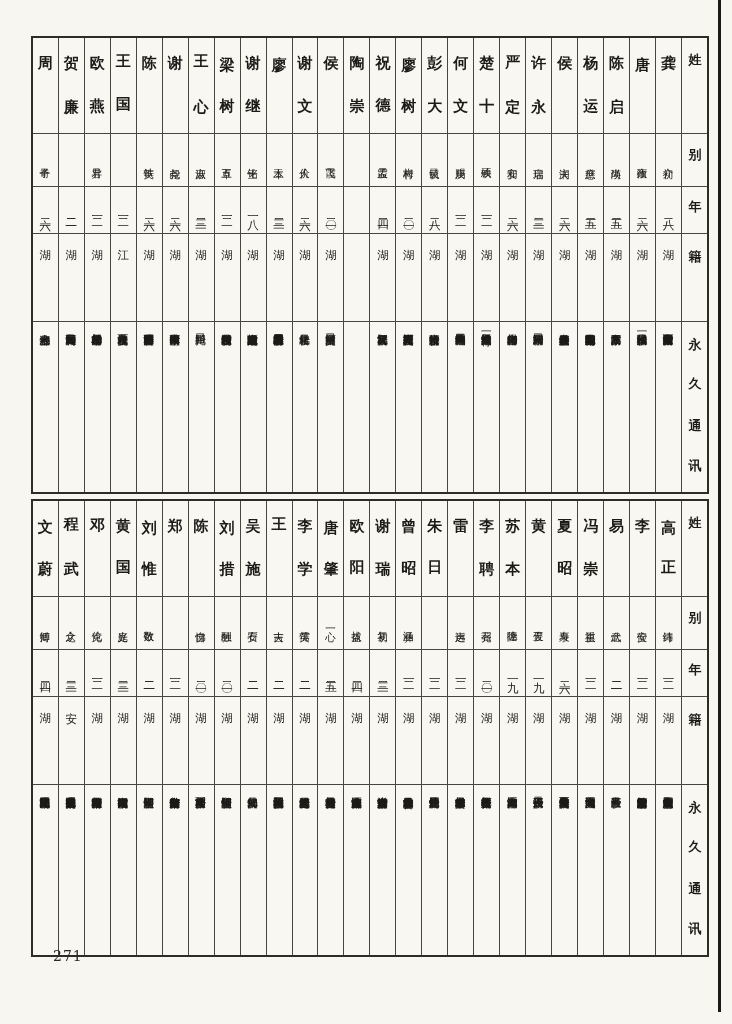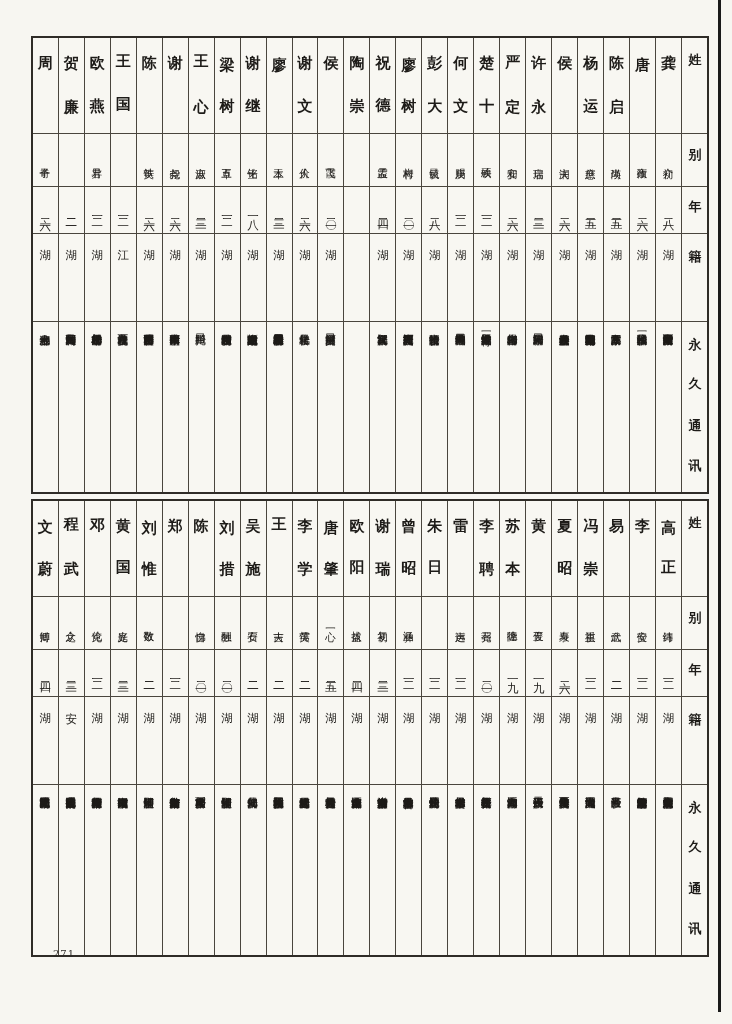--- a/index.html
+++ b/index.html
@@ -22,21 +22,21 @@
   .vtext{writing-mode:vertical-rl;text-orientation:upright;height:100%;display:block;}
   .spread{text-align:justify;text-align-last:justify;}
   .centerv{text-align:center;}
   .c-name .vtext{font-size:15px;font-weight:700;line-height:24px;}
   .c-alias .vtext{font-size:10.5px;line-height:22px;}
   .c-age .vtext{font-size:11.5px;line-height:22px;}
   .c-origin .vtext{font-size:11.5px;line-height:22px;}
   .c-addr .vtext{font-size:10.5px;line-height:12px;text-align:start;}
   .header-col .vtext{font-size:13px;font-weight:700;line-height:24px;}
   .header-col .c-addr .vtext{font-size:13px;font-weight:700;line-height:24px;text-align:justify;text-align-last:justify;}
-  .page-number{position:absolute;left:53px;top:948px;font-size:10px;
+  .page-number{position:absolute;left:53px;top:948px;font-size:14px;
                font-family:"DejaVu Serif",serif;color:#2a2825;letter-spacing:1px;}
 </style>
 </head>
 <body>
 
 <div class="sheet">
 
   <div class="edge-line"></div>
 
   <section class="reg-table t-top">

